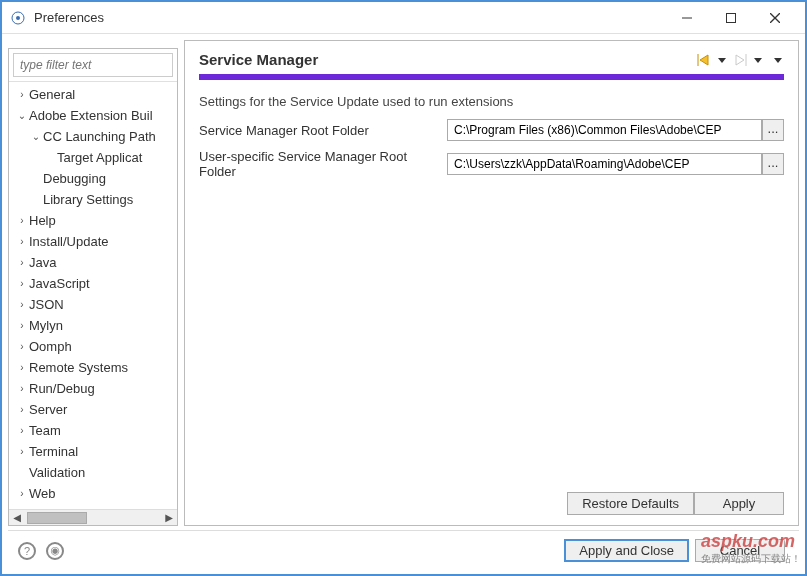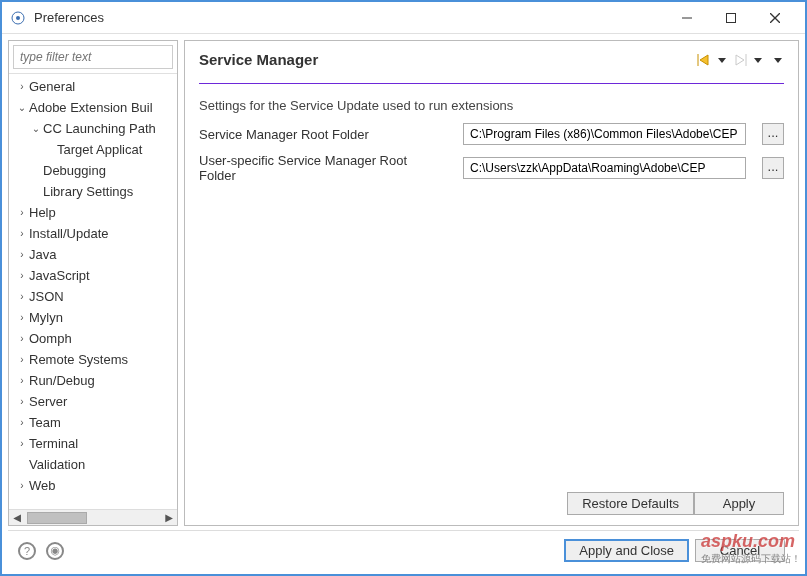--- a/index.html
+++ b/index.html
@@ -4,42 +4,42 @@
 <style>
 * { box-sizing: border-box; margin: 0; padding: 0; }
 body { font-family: "Segoe UI", Tahoma, sans-serif; font-size: 13px; background: #fff; color: #333; }
 .window { width: 807px; height: 576px; border: 2px solid #4a90d9; background: #fff; display: flex; flex-direction: column; position: relative; }
 .titlebar { height: 32px; display: flex; align-items: center; padding: 0 8px; border-bottom: 1px solid #e0e0e0; }
 .titlebar .icon { width: 16px; height: 16px; margin-right: 8px; }
 .titlebar .title { flex: 1; font-size: 13px; }
 .titlebar .ctrl { width: 44px; height: 28px; display: flex; align-items: center; justify-content: center; cursor: pointer; }
 .body { flex: 1; display: flex; flex-direction: column; padding: 6px; overflow: hidden; }
 .main { flex: 1; display: flex; overflow: hidden; }
-.sidebar { width: 170px; display: flex; flex-direction: column; border: 1px solid #bbb; }
+.sidebar { width: 170px; display: flex; flex-direction: column; border: 1px solid #bbb; margin-top: 8px; }
 .filter { padding: 4px; border-bottom: 1px solid #e0e0e0; }
 .filter input { width: 100%; padding: 4px 6px; border: 1px solid #ccc; font-size: 12px; color: #888; font-style: italic; }
 .tree-wrap { flex: 1; overflow: hidden; position: relative; display: flex; }
 .tree { flex: 1; overflow-y: auto; overflow-x: hidden; padding: 2px 0; }
 .tree::-webkit-scrollbar { width: 16px; }
 .tree::-webkit-scrollbar-thumb { background: #c0c0c0; border: 1px solid #aaa; }
 .tree::-webkit-scrollbar-track { background: #f0f0f0; }
 .tree-item { display: flex; align-items: center; padding: 1px 4px 1px 6px; cursor: pointer; white-space: nowrap; line-height: 19px; }
 .tree-item .tw { width: 14px; display: inline-flex; justify-content: center; color: #555; font-size: 10px; }
 .tree-item.selected { background: #cfe8ff; }
 .tree-item.indent1 { padding-left: 20px; }
 .tree-item.indent2 { padding-left: 34px; }
 .hscroll { height: 16px; border-top: 1px solid #ddd; background: #f0f0f0; display: flex; align-items: center; }
 .hscroll .arrow { width: 16px; text-align: center; color: #555; font-size: 10px; cursor: pointer; }
 .hscroll .thumb { flex: 0 0 60px; height: 12px; background: #c0c0c0; border: 1px solid #aaa; margin-left: 2px; cursor: pointer; }
 .content { flex: 1; border: 1px solid #bbb; margin-left: 6px; padding: 10px 14px; display: flex; flex-direction: column; position: relative; }
-.content-header { display: flex; align-items: center; padding-bottom: 15px; border-bottom: 1px solid #6d28d9; }
+.content-header { display: flex; align-items: center; padding-bottom: 6px; border-bottom: 6px solid #6d28d9; }
 .content-header h2 { font-size: 15px; font-weight: bold; flex: 1; }
 .nav-btn { display: inline-flex; align-items: center; cursor: pointer; padding: 0 2px; }
 .content-desc { padding: 14px 0 10px 0; color: #444; }
-.form-row { display: flex; align-items: center; margin-bottom: 8px; gap: 16px; }
+.form-row { display: flex; align-items: center; margin-bottom: 8px; gap: 0; }
 .form-row label { width: 248px; }
 .form-row input { flex: 1; padding: 3px 6px; border: 1px solid #aaa; font-size: 12px; }
 .browse-btn { width: 22px; height: 22px; border: 1px solid #aaa; background: #efefef; cursor: pointer; text-align: center; line-height: 18px; }
 .content-footer { margin-top: auto; display: flex; justify-content: flex-end; padding-top: 10px; }
 .btn { padding: 3px 14px; border: 1px solid #aaa; background: #efefef; cursor: pointer; min-width: 90px; text-align: center; }
 .btn.primary { border: 2px solid #4a90d9; padding: 2px 13px; }
 .bottom-bar { display: flex; align-items: center; padding: 8px 14px 6px 10px; border-top: 1px solid #ddd; margin-top: 4px; }
 .bottom-bar .help-icons { display: flex; gap: 10px; }
 .bottom-bar .help-icons span { width: 18px; height: 18px; border: 2px solid #888; border-radius: 50%; display: flex; align-items: center; justify-content: center; font-size: 11px; color: #888; cursor: pointer; }
 .bottom-bar .actions { margin-left: auto; display: flex; gap: 6px; }

